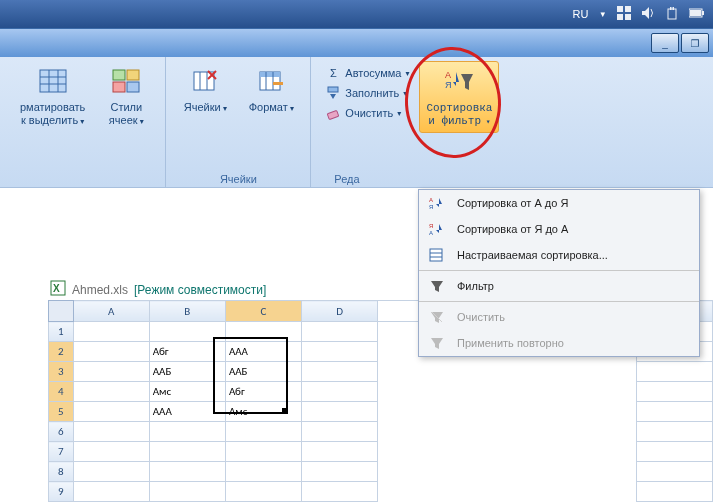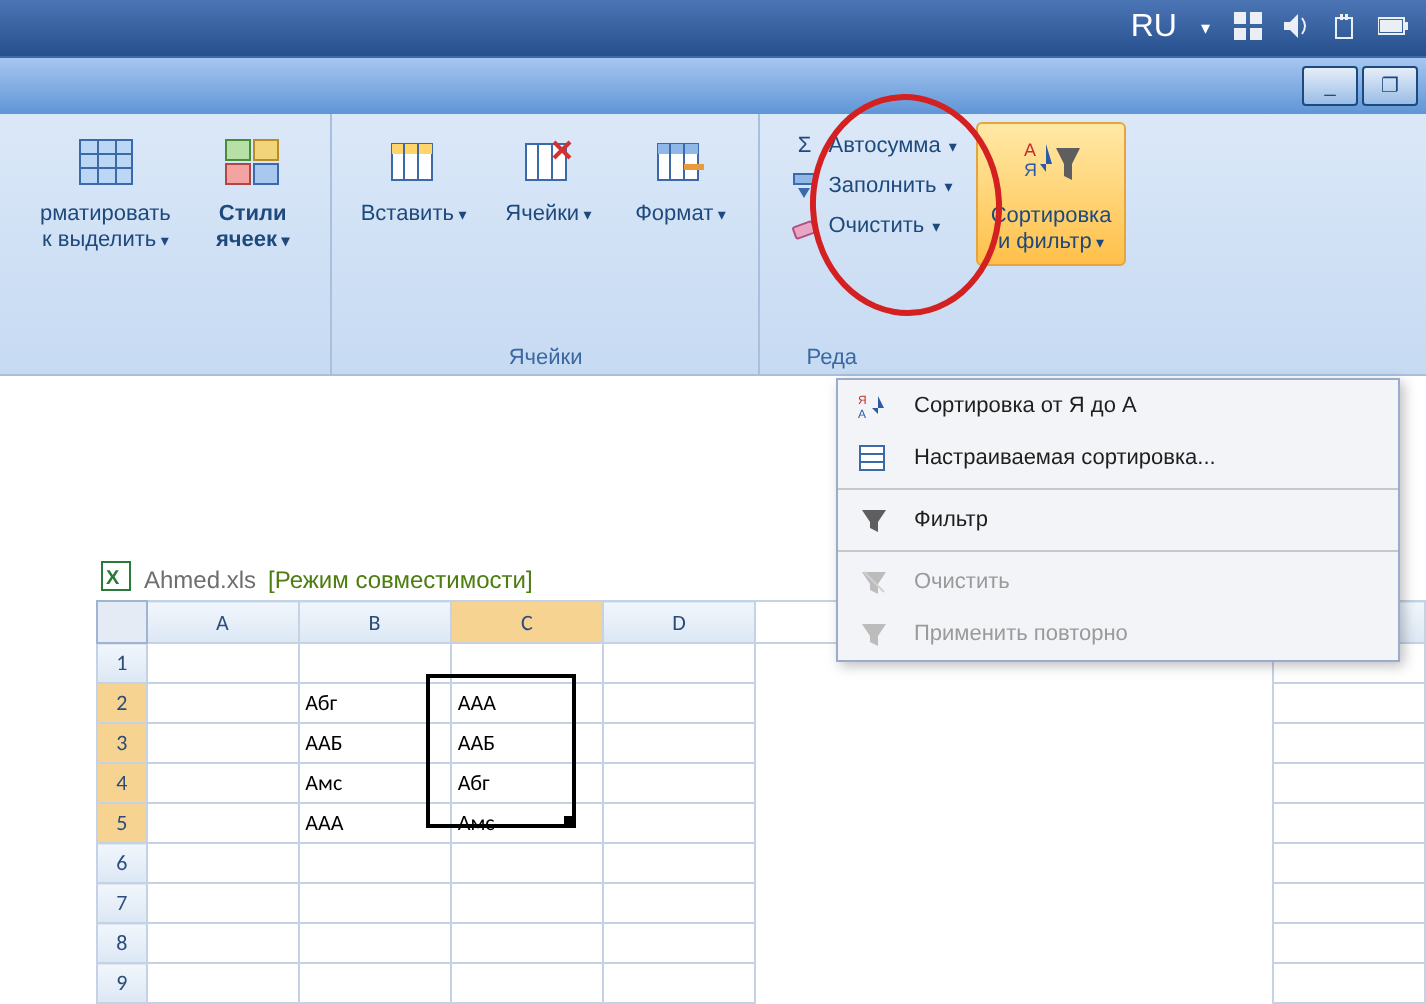--- a/index.html
+++ b/index.html
@@ -15,21 +15,21 @@
   .taskbar {
     background: linear-gradient(#4b75b5, #264f8c);
     height: 28px;
     display: flex;
     justify-content: flex-end;
     align-items: center;
     padding-right: 8px;
     color: #fff;
     gap: 12px;
   }
-  .taskbar .lang { font-size: 16px; }
+  .taskbar .lang { font-size: 11px; }
   .taskbar .tray { display:flex; gap:10px; align-items:center; font-size:12px;}
   .taskbar .tray span { opacity:0.9; }
   .titlebar {
     background: linear-gradient(#a7c7f0, #5f95d6);
     height: 28px;
     display:flex; justify-content:flex-end; align-items:center;
     padding-right:4px;
     gap:2px;
     border-top:1px solid #3a6aa8;
   }
@@ -227,40 +227,29 @@
       </div>
       <div class="rbtn">
         <div class="icn">
           <svg width="30" height="26">
               <rect x="2" y="2" width="12" height="10" fill="#b7e0a7" stroke="#4b8c3a"></rect>
               <rect x="16" y="2" width="12" height="10" fill="#f2d47a" stroke="#b88d28"></rect>
               <rect x="2" y="14" width="12" height="10" fill="#f4a3a3" stroke="#b34545"></rect>
               <rect x="16" y="14" width="12" height="10" fill="#a9c8ef" stroke="#3b6aa8"></rect>
             </svg>
         </div>
-        <span class="lbl drop" style="white-space:pre;font-weight:bold;">Стили
+        <span class="lbl drop" style="white-space:pre;">Стили
 ячеек</span>
       </div>
     </div>
     <div class="grouplabel"></div>
   </div>
 
   <div class="rgroup">
     <div class="items">
-      <div class="rbtn">
-        <div class="icn">
-          <svg width="30" height="26">
-              <rect x="4" y="4" width="20" height="18" fill="#fff" stroke="#3b6aa8"></rect>
-              <rect x="4" y="4" width="20" height="5" fill="#ffd56b"></rect>
-              <line x1="10" y1="4" x2="10" y2="22" stroke="#3b6aa8"></line>
-              <line x1="17" y1="4" x2="17" y2="22" stroke="#3b6aa8"></line>
-            </svg>
-        </div>
-        <span class="lbl drop">Вставить</span>
-      </div>
       <div class="rbtn">
         <div class="icn">
           <svg width="30" height="26">
               <rect x="4" y="4" width="20" height="18" fill="#fff" stroke="#3b6aa8"></rect>
               <line x1="10" y1="4" x2="10" y2="22" stroke="#3b6aa8"></line>
               <line x1="17" y1="4" x2="17" y2="22" stroke="#3b6aa8"></line>
               <line x1="18" y1="3" x2="26" y2="11" stroke="#d43030" stroke-width="2"></line>
               <line x1="26" y1="3" x2="18" y2="11" stroke="#d43030" stroke-width="2"></line>
             </svg>
         </div>
@@ -312,40 +301,40 @@
       </div>
       <div class="rbtn sortbtn">
         <div class="icn">
           <svg width="32" height="28">
               <text x="2" y="10" font-size="9" fill="#c43030">А</text>
               <text x="2" y="20" font-size="9" fill="#2a5aa8">Я</text>
               <polygon points="13,4 13,18 10,14 16,14" fill="#2a5aa8"></polygon>
               <polygon points="18,6 30,6 26,14 26,22 22,20 22,14" fill="#5e5e5e"></polygon>
             </svg>
         </div>
-        <span class="lbl drop" style="white-space:pre;">Сортировка
+        <span class="lbl drop" style="white-space:pre;font-family:Liberation Mono, monospace;">Сортировка
 и фильтр</span>
       </div>
     </div>
     <div class="grouplabel" style="text-align:left; padding-left:30px;">Реда</div>
   </div>
 
   <div class="circle-annot"></div>
 </div>
 
 <div class="workarea">
   <div class="doctitle">
     <span>
       <svg width="16" height="16">
           <rect x="1" y="1" width="14" height="14" fill="#fff" stroke="#2a7a3a"></rect>
           <text x="3" y="12" font-size="10" fill="#2a7a3a" font-weight="bold">X</text>
         </svg>
     </span>
     <span>Ahmed.xls</span>
-    <span style="color:#4d7c0f;">[Режим совместимости]</span>
+    <span style="color:#0f766e;">[Режим совместимости]</span>
   </div>
 
   <div class="sheet">
     <table>
       <tbody>
           <tr>
         <th class="corner"></th>
         <th class="colh">A</th>
         <th class="colh">B</th>
         <th class="colh sel">C</th>
@@ -438,20 +427,30 @@
       </table>
     <div class="sel-range" style="left:165px; top:37px; width:71px; height:73px;"></div>
     <div class="sel-handle" style="left:234px; top:108px;"></div>
   </div>
 </div>
 
 <div class="dropdown">
   <div class="ditem">
     <span class="dicn">
         <svg width="16" height="14">
+          <text x="0" y="6" font-size="6" fill="#c43030">А</text>
+          <text x="0" y="13" font-size="6" fill="#2a5aa8">Я</text>
+          <polygon points="10,2 10,11 7,8 13,8" fill="#2a5aa8"></polygon>
+        </svg>
+      </span>
+    <span>Сортировка от А до Я</span>
+  </div>
+  <div class="ditem">
+    <span class="dicn">
+        <svg width="16" height="14">
           <text x="0" y="6" font-size="6" fill="#c43030">Я</text>
           <text x="0" y="13" font-size="6" fill="#2a5aa8">А</text>
           <polygon points="10,2 10,11 7,8 13,8" fill="#2a5aa8"></polygon>
         </svg>
       </span>
     <span>Сортировка от Я до А</span>
   </div>
   <div class="ditem">
     <span class="dicn">
         <svg width="16" height="14">

